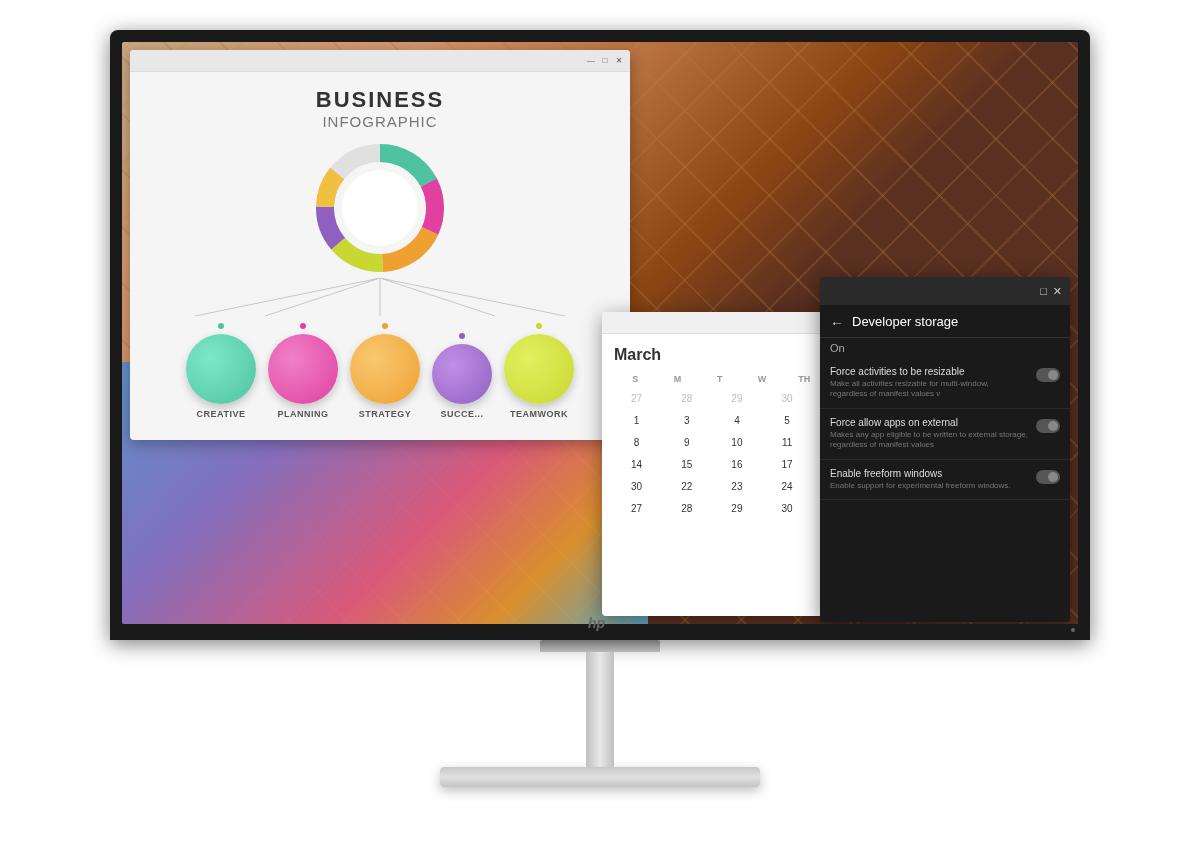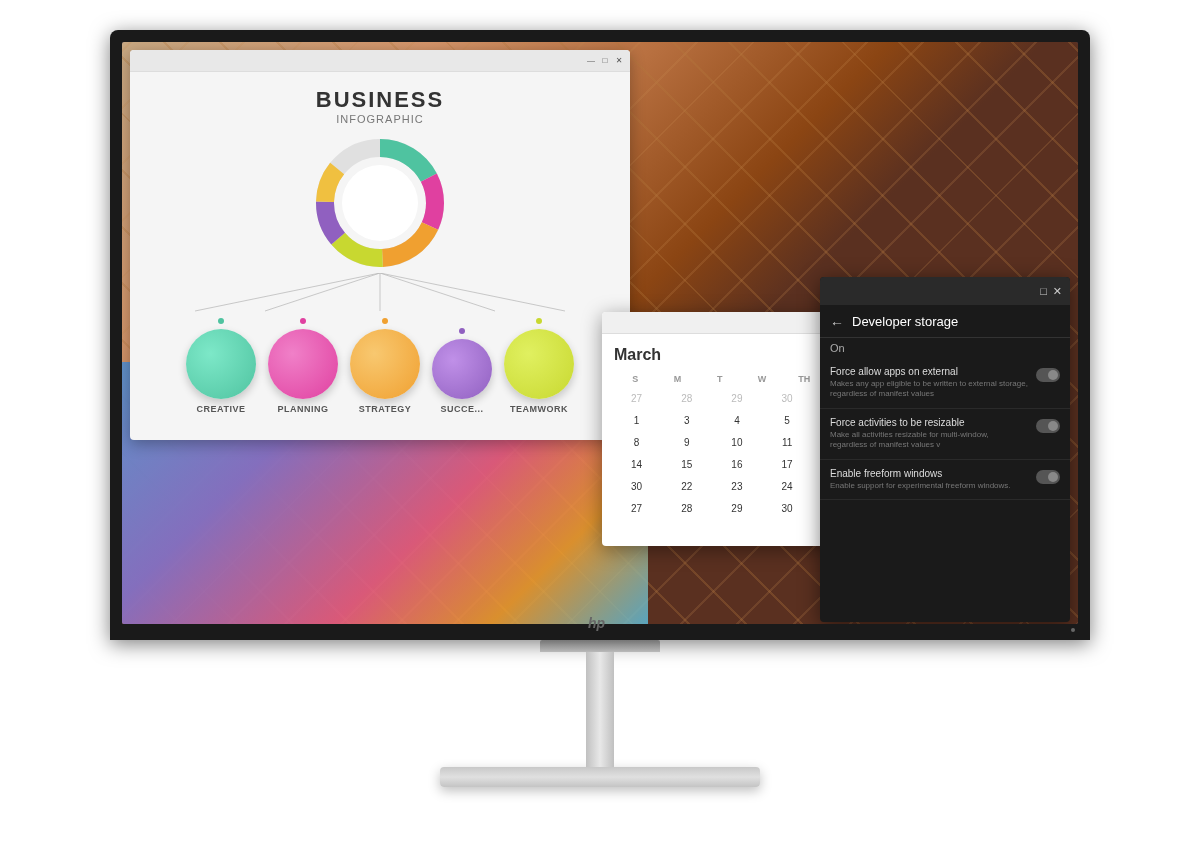--- a/index.html
+++ b/index.html
@@ -124,21 +124,21 @@
     }
 
     .biz-title h2 {
       font-size: 22px;
       font-weight: bold;
       color: #333;
       letter-spacing: 2px;
     }
 
     .biz-title p {
-      font-size: 11px;
+      font-size: 15px;
       color: #777;
       letter-spacing: 1px;
     }
 
     
     .donut-chart {
       width: 130px;
       height: 130px;
       margin: 5px auto;
     }
@@ -176,21 +176,21 @@
       height: 6px;
       border-radius: 50%;
     }
 
     
     .calendar-window {
       position: absolute;
       top: 270px;
       left: 480px;
       width: 320px;
-      height: 234px;
+      height: 304px;
       background: #fff;
       border-radius: 4px;
       box-shadow: 0 4px 20px rgba(0,0,0,0.4);
       overflow: hidden;
     }
 
     .calendar-titlebar {
       height: 22px;
       background: #f0f0f0;
       display: flex;
@@ -604,30 +604,30 @@
 
         <div class="dev-header">
           <span class="dev-back-arrow">←</span>
           <span class="dev-title">Developer storage</span>
         </div>
 
         <div class="dev-on-label">On</div>
 
         <div class="dev-option">
           <div class="dev-option-text">
+            <div class="dev-option-title">Force activities to be resizable</div>
+            <div class="dev-option-desc">Make all activities resizable for multi-window, regardless of manifest values v</div>
+          </div>
+          <div class="toggle"></div>
+        </div>
+
+        <div class="dev-option">
+          <div class="dev-option-text">
             <div class="dev-option-title">Force allow apps on external</div>
             <div class="dev-option-desc">Makes any app eligible to be written to external storage, regardless of manifest values</div>
-          </div>
-          <div class="toggle"></div>
-        </div>
-
-        <div class="dev-option">
-          <div class="dev-option-text">
-            <div class="dev-option-title">Force activities to be resizable</div>
-            <div class="dev-option-desc">Make all activities resizable for multi-window, regardless of manifest values v</div>
           </div>
           <div class="toggle"></div>
         </div>
 
         <div class="dev-option">
           <div class="dev-option-text">
             <div class="dev-option-title">Enable freeform windows</div>
             <div class="dev-option-desc">Enable support for experimental freeform windows.</div>
           </div>
           <div class="toggle"></div>

